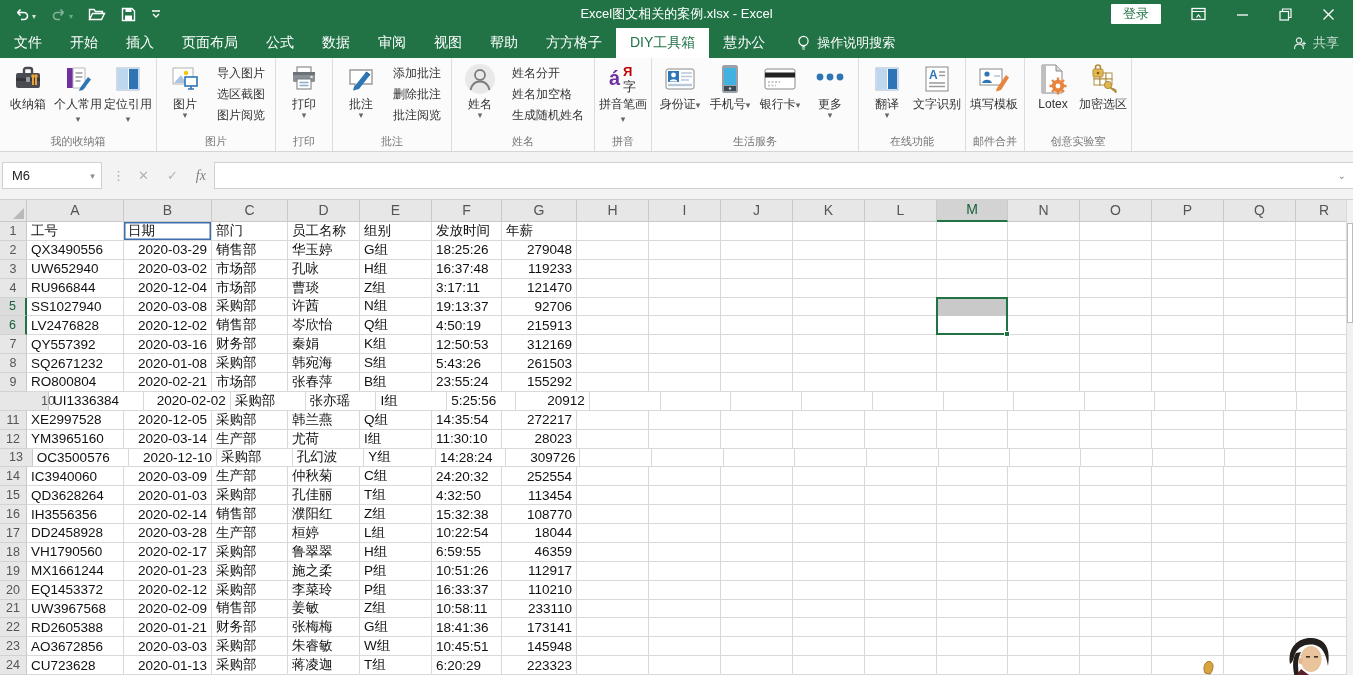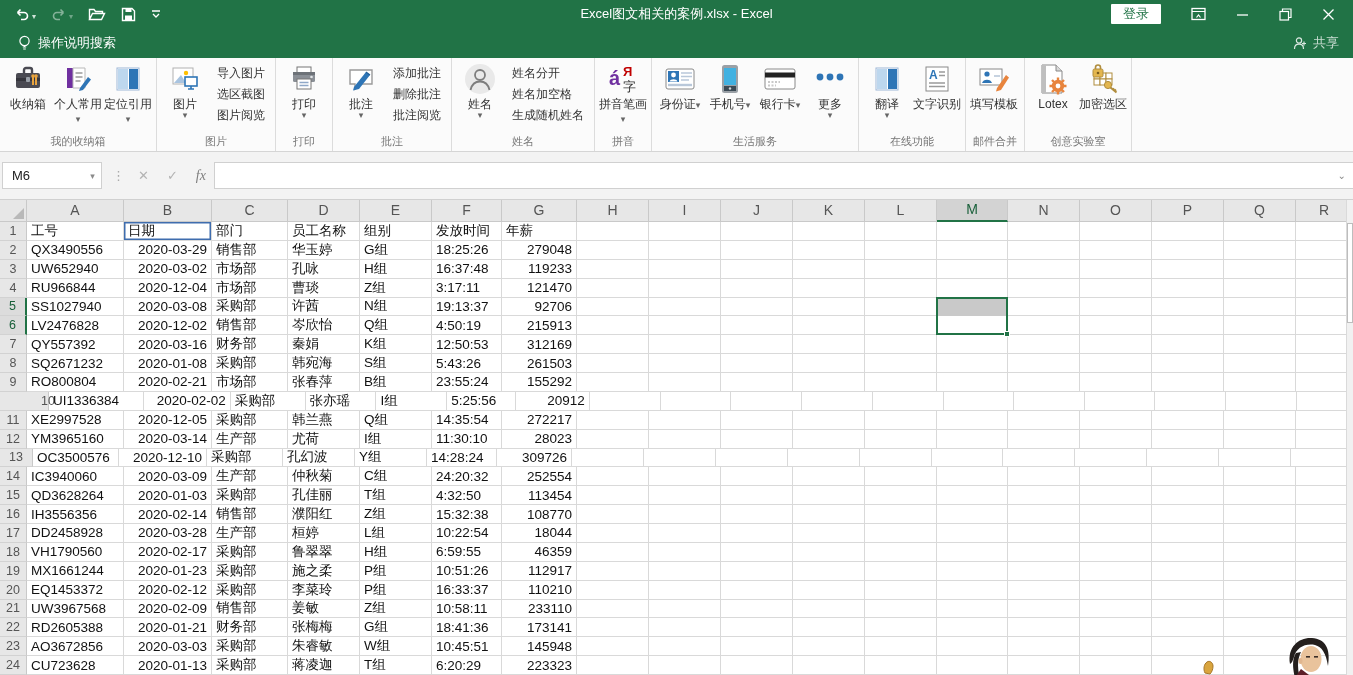--- a/index.html
+++ b/index.html
@@ -123,20 +123,34 @@
         <rect x="1" y="3.5" width="8.5" height="8.5" stroke="#fff" stroke-width="1.2" fill="none"></rect>
         <path d="M3.5 3.5 V1 H12 V9.5 H9.5" stroke="#fff" stroke-width="1.2" fill="none"></path>
       </svg>
     <svg width="13" height="13" viewBox="0 0 13 13">
         <path d="M1.5 1.5 L11.5 11.5 M11.5 1.5 L1.5 11.5" stroke="#fff" stroke-width="1.3"></path>
       </svg>
   </div>
 </div>
 
 <div class="tabrow">
+  <div class="tabs">
+      <div class="tab">文件</div>
+      <div class="tab">开始</div>
+      <div class="tab">插入</div>
+      <div class="tab">页面布局</div>
+      <div class="tab">公式</div>
+      <div class="tab">数据</div>
+      <div class="tab">审阅</div>
+      <div class="tab">视图</div>
+      <div class="tab">帮助</div>
+      <div class="tab">方方格子</div>
+      <div class="tab active">DIY工具箱</div>
+      <div class="tab">慧办公</div>
+    </div>
   <div class="ribsearch">
     <svg width="13" height="17" viewBox="0 0 13 17">
         <circle cx="6.5" cy="6" r="4.6" stroke="#fff" stroke-width="1.2" fill="none"></circle>
         <path d="M4.8 12 H8.2 M5.2 14 H7.8 M6.5 10.6 V12" stroke="#fff" stroke-width="1.2" fill="none"></path>
       </svg>
     <span>操作说明搜索</span>
   </div>
   <div class="share">
     <svg width="15" height="14" viewBox="0 0 15 14">
         <circle cx="6" cy="4.5" r="2.6" stroke="#dbe8e1" stroke-width="1.2" fill="none"></circle>
@@ -703,21 +717,21 @@
         <div class="cell al" style="width: 72px;"></div>
         <div class="cell al" style="width: 71px;"></div>
         <div class="cell al" style="width: 72px;"></div>
         <div class="cell al" style="width: 72px;"></div>
         <div class="cell al" style="width: 72px;"></div>
         <div class="cell al" style="width: 72px;"></div>
         <div class="cell al" style="width: 57px;"></div>
       </div>
       <div class="grow" style="height: 18.88px;">
         <div class="rowhdr" style="width: 33px;">13</div>
-        <div class="cell al" style="width: 86px;">OC3500576</div>
+        <div class="cell al" style="width: 97px;">OC3500576</div>
         <div class="cell ar" style="width: 88px;">2020-12-10</div>
         <div class="cell al" style="width: 76px;">采购部</div>
         <div class="cell al" style="width: 72px;">孔幻波</div>
         <div class="cell al" style="width: 72px;">Y组</div>
         <div class="cell al" style="width: 70px;">14:28:24</div>
         <div class="cell ar" style="width: 75px;">309726</div>
         <div class="cell al" style="width: 72px;"></div>
         <div class="cell al" style="width: 72px;"></div>
         <div class="cell al" style="width: 72px;"></div>
         <div class="cell al" style="width: 72px;"></div>

